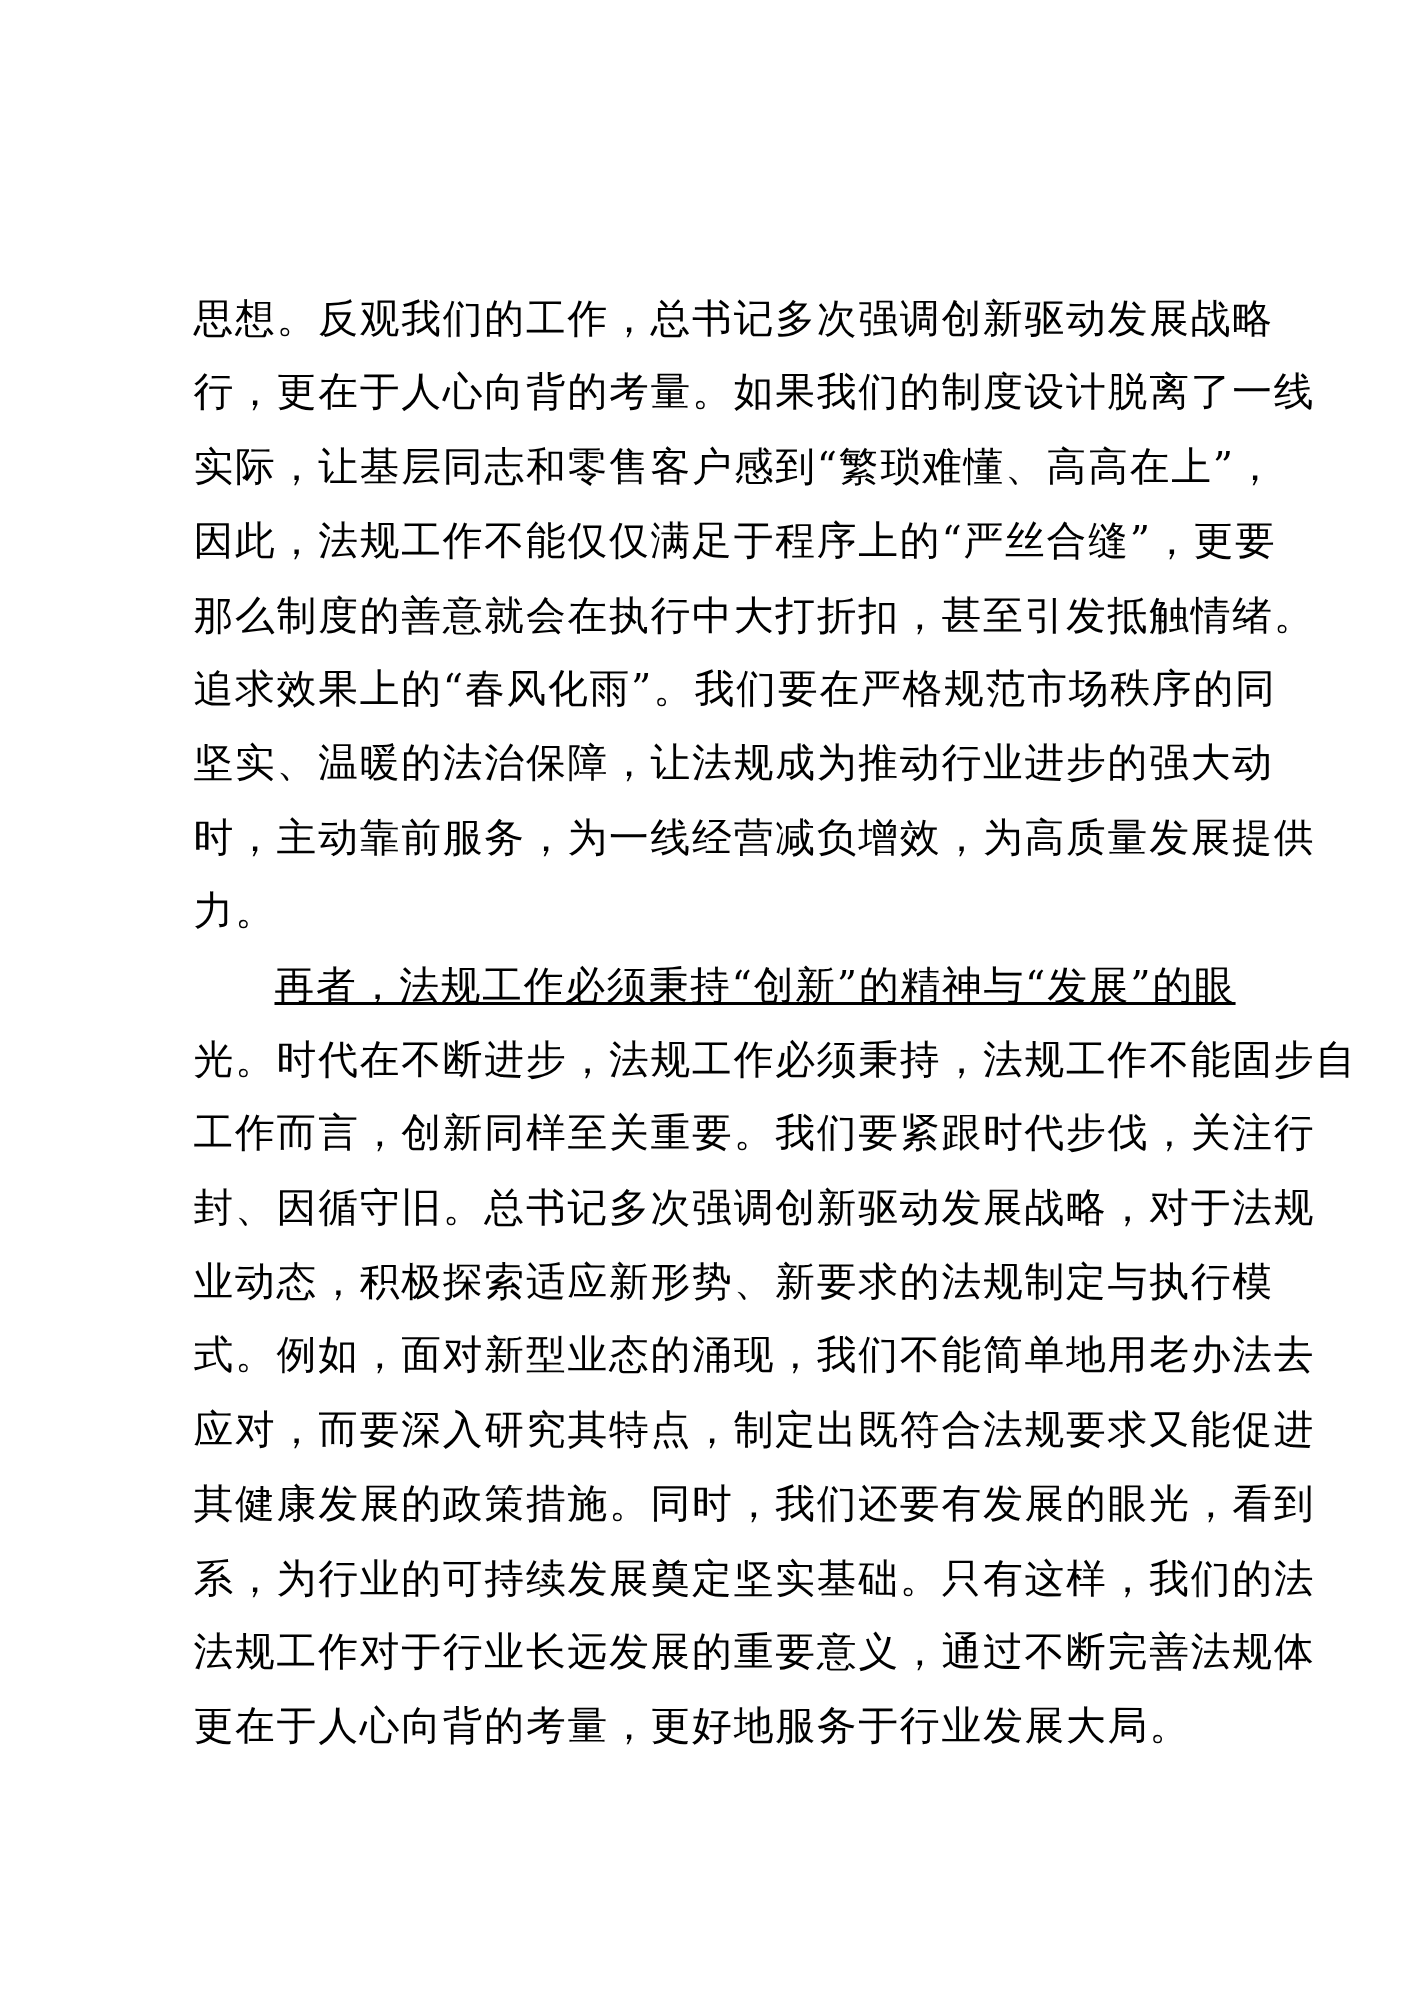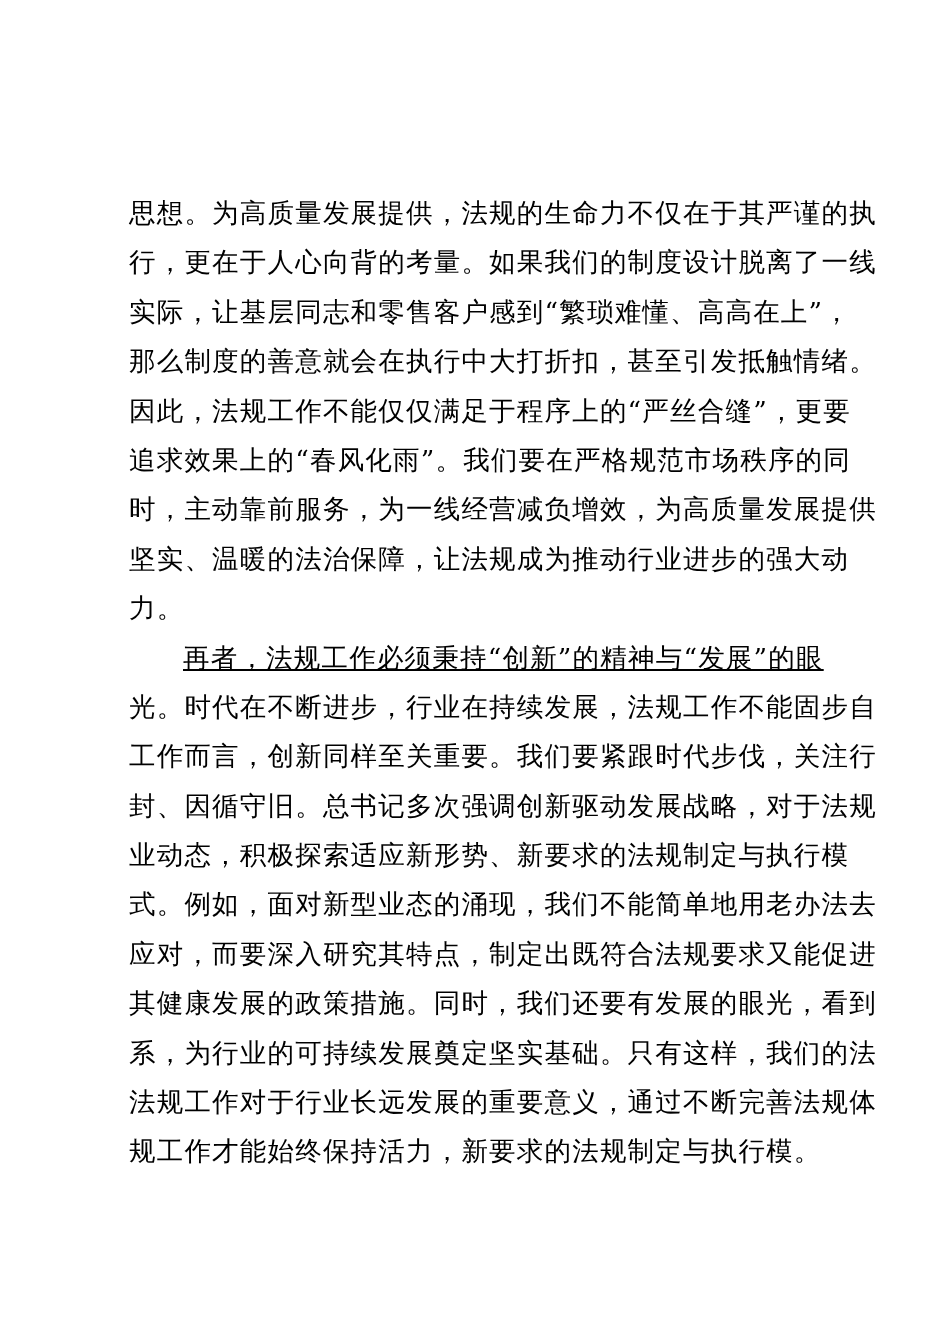--- a/index.html
+++ b/index.html
@@ -45,39 +45,39 @@
     text-decoration: underline;
   }
 </style>
 </head>
 <body>
 
 <div class="page">
   <div class="body-text">
 
     <div>
-      <span class="line justify">思想。为高质量发展提供，法规的生命力不仅在于其严谨的执</span>
+      <span class="line justify">思想。反观我们的工作，总书记多次强调创新驱动发展战略</span>
       <span class="line justify">行，更在于人心向背的考量。如果我们的制度设计脱离了一线</span>
       <span class="line justify">实际，让基层同志和零售客户感到“繁琐难懂、高高在上”，</span>
+      <span class="line justify">因此，法规工作不能仅仅满足于程序上的“严丝合缝”，更要</span>
       <span class="line justify">那么制度的善意就会在执行中大打折扣，甚至引发抵触情绪。</span>
-      <span class="line justify">因此，法规工作不能仅仅满足于程序上的“严丝合缝”，更要</span>
       <span class="line justify">追求效果上的“春风化雨”。我们要在严格规范市场秩序的同</span>
+      <span class="line justify">坚实、温暖的法治保障，让法规成为推动行业进步的强大动</span>
       <span class="line justify">时，主动靠前服务，为一线经营减负增效，为高质量发展提供</span>
-      <span class="line justify">坚实、温暖的法治保障，让法规成为推动行业进步的强大动</span>
       <span class="line">力。</span>
     </div>
 
     <div>
       <span class="line justify indent">再者，法规工作必须秉持“创新”的精神与“发展”的眼</span>
-      <span class="line justify">光。时代在不断进步，行业在持续发展，法规工作不能固步自</span>
+      <span class="line justify">光。时代在不断进步，法规工作必须秉持，法规工作不能固步自</span>
       <span class="line justify">工作而言，创新同样至关重要。我们要紧跟时代步伐，关注行</span>
       <span class="line justify">封、因循守旧。总书记多次强调创新驱动发展战略，对于法规</span>
       <span class="line justify">业动态，积极探索适应新形势、新要求的法规制定与执行模</span>
       <span class="line justify">式。例如，面对新型业态的涌现，我们不能简单地用老办法去</span>
       <span class="line justify">应对，而要深入研究其特点，制定出既符合法规要求又能促进</span>
       <span class="line justify">其健康发展的政策措施。同时，我们还要有发展的眼光，看到</span>
       <span class="line justify">系，为行业的可持续发展奠定坚实基础。只有这样，我们的法</span>
       <span class="line justify">法规工作对于行业长远发展的重要意义，通过不断完善法规体</span>
-      <span class="line">规工作才能始终保持活力，新要求的法规制定与执行模。</span>
+      <span class="line">更在于人心向背的考量，更好地服务于行业发展大局。</span>
     </div>
 
   </div>
 </div>
 
 </body></html>

